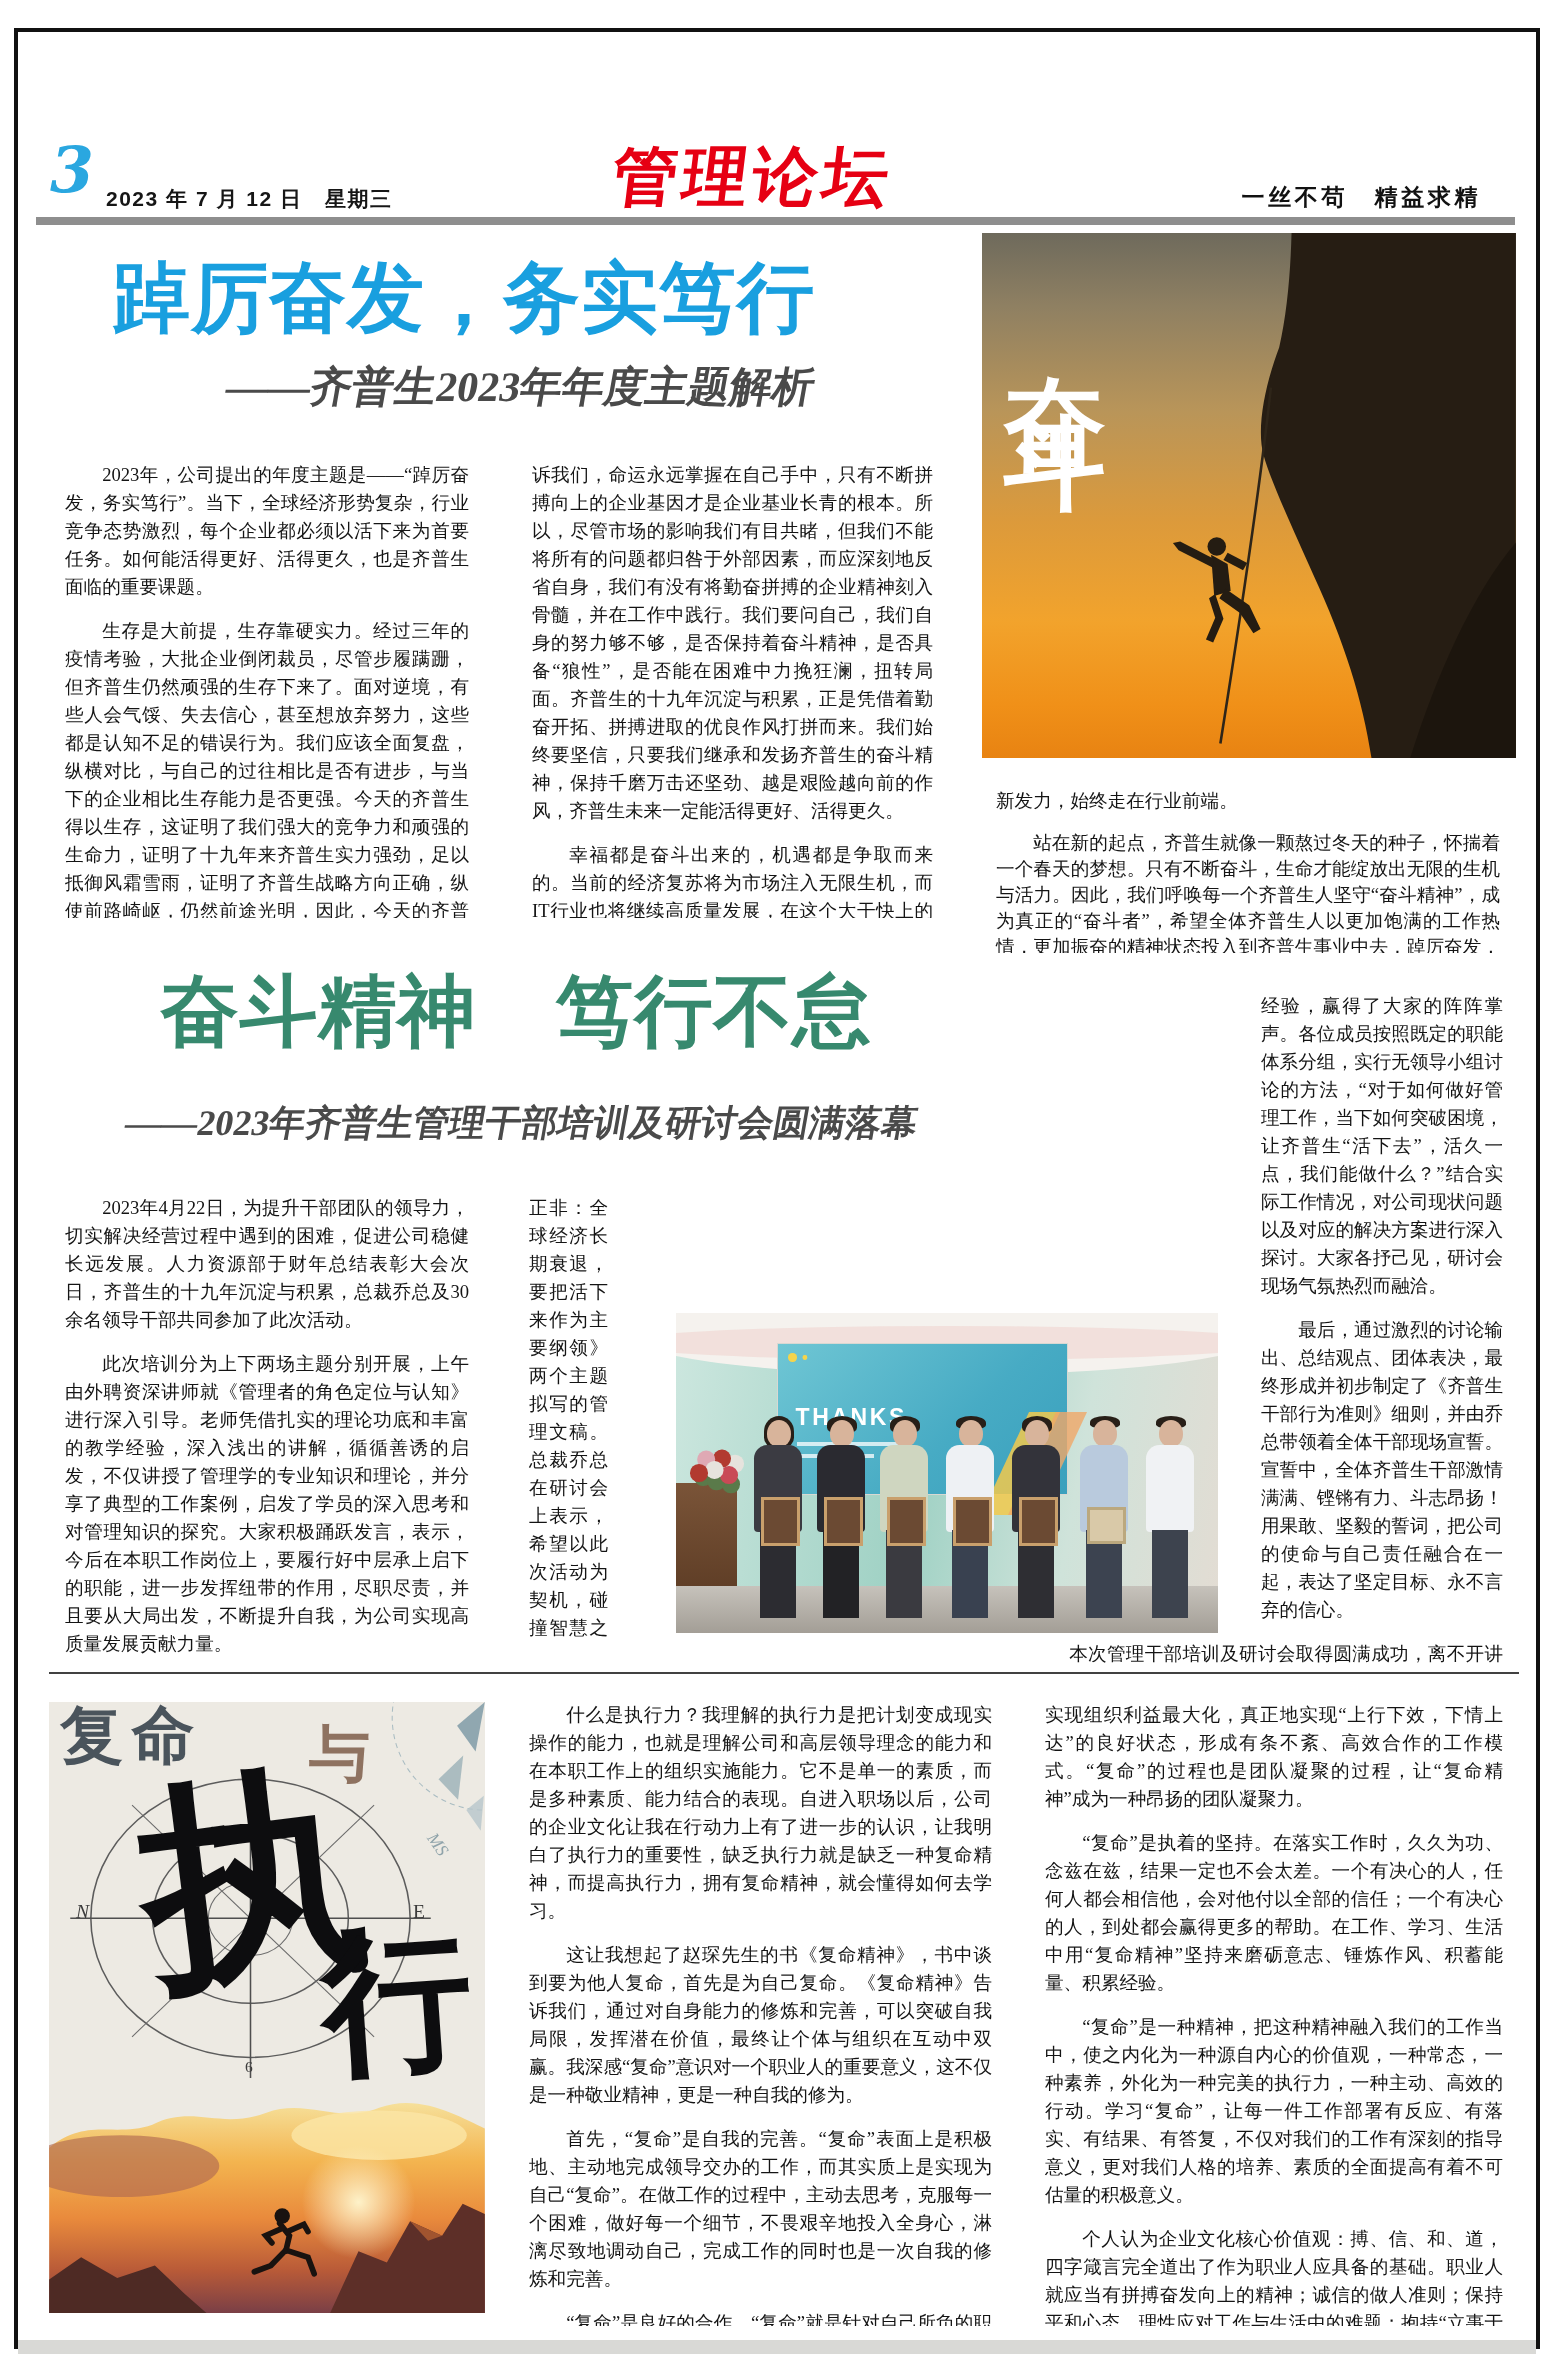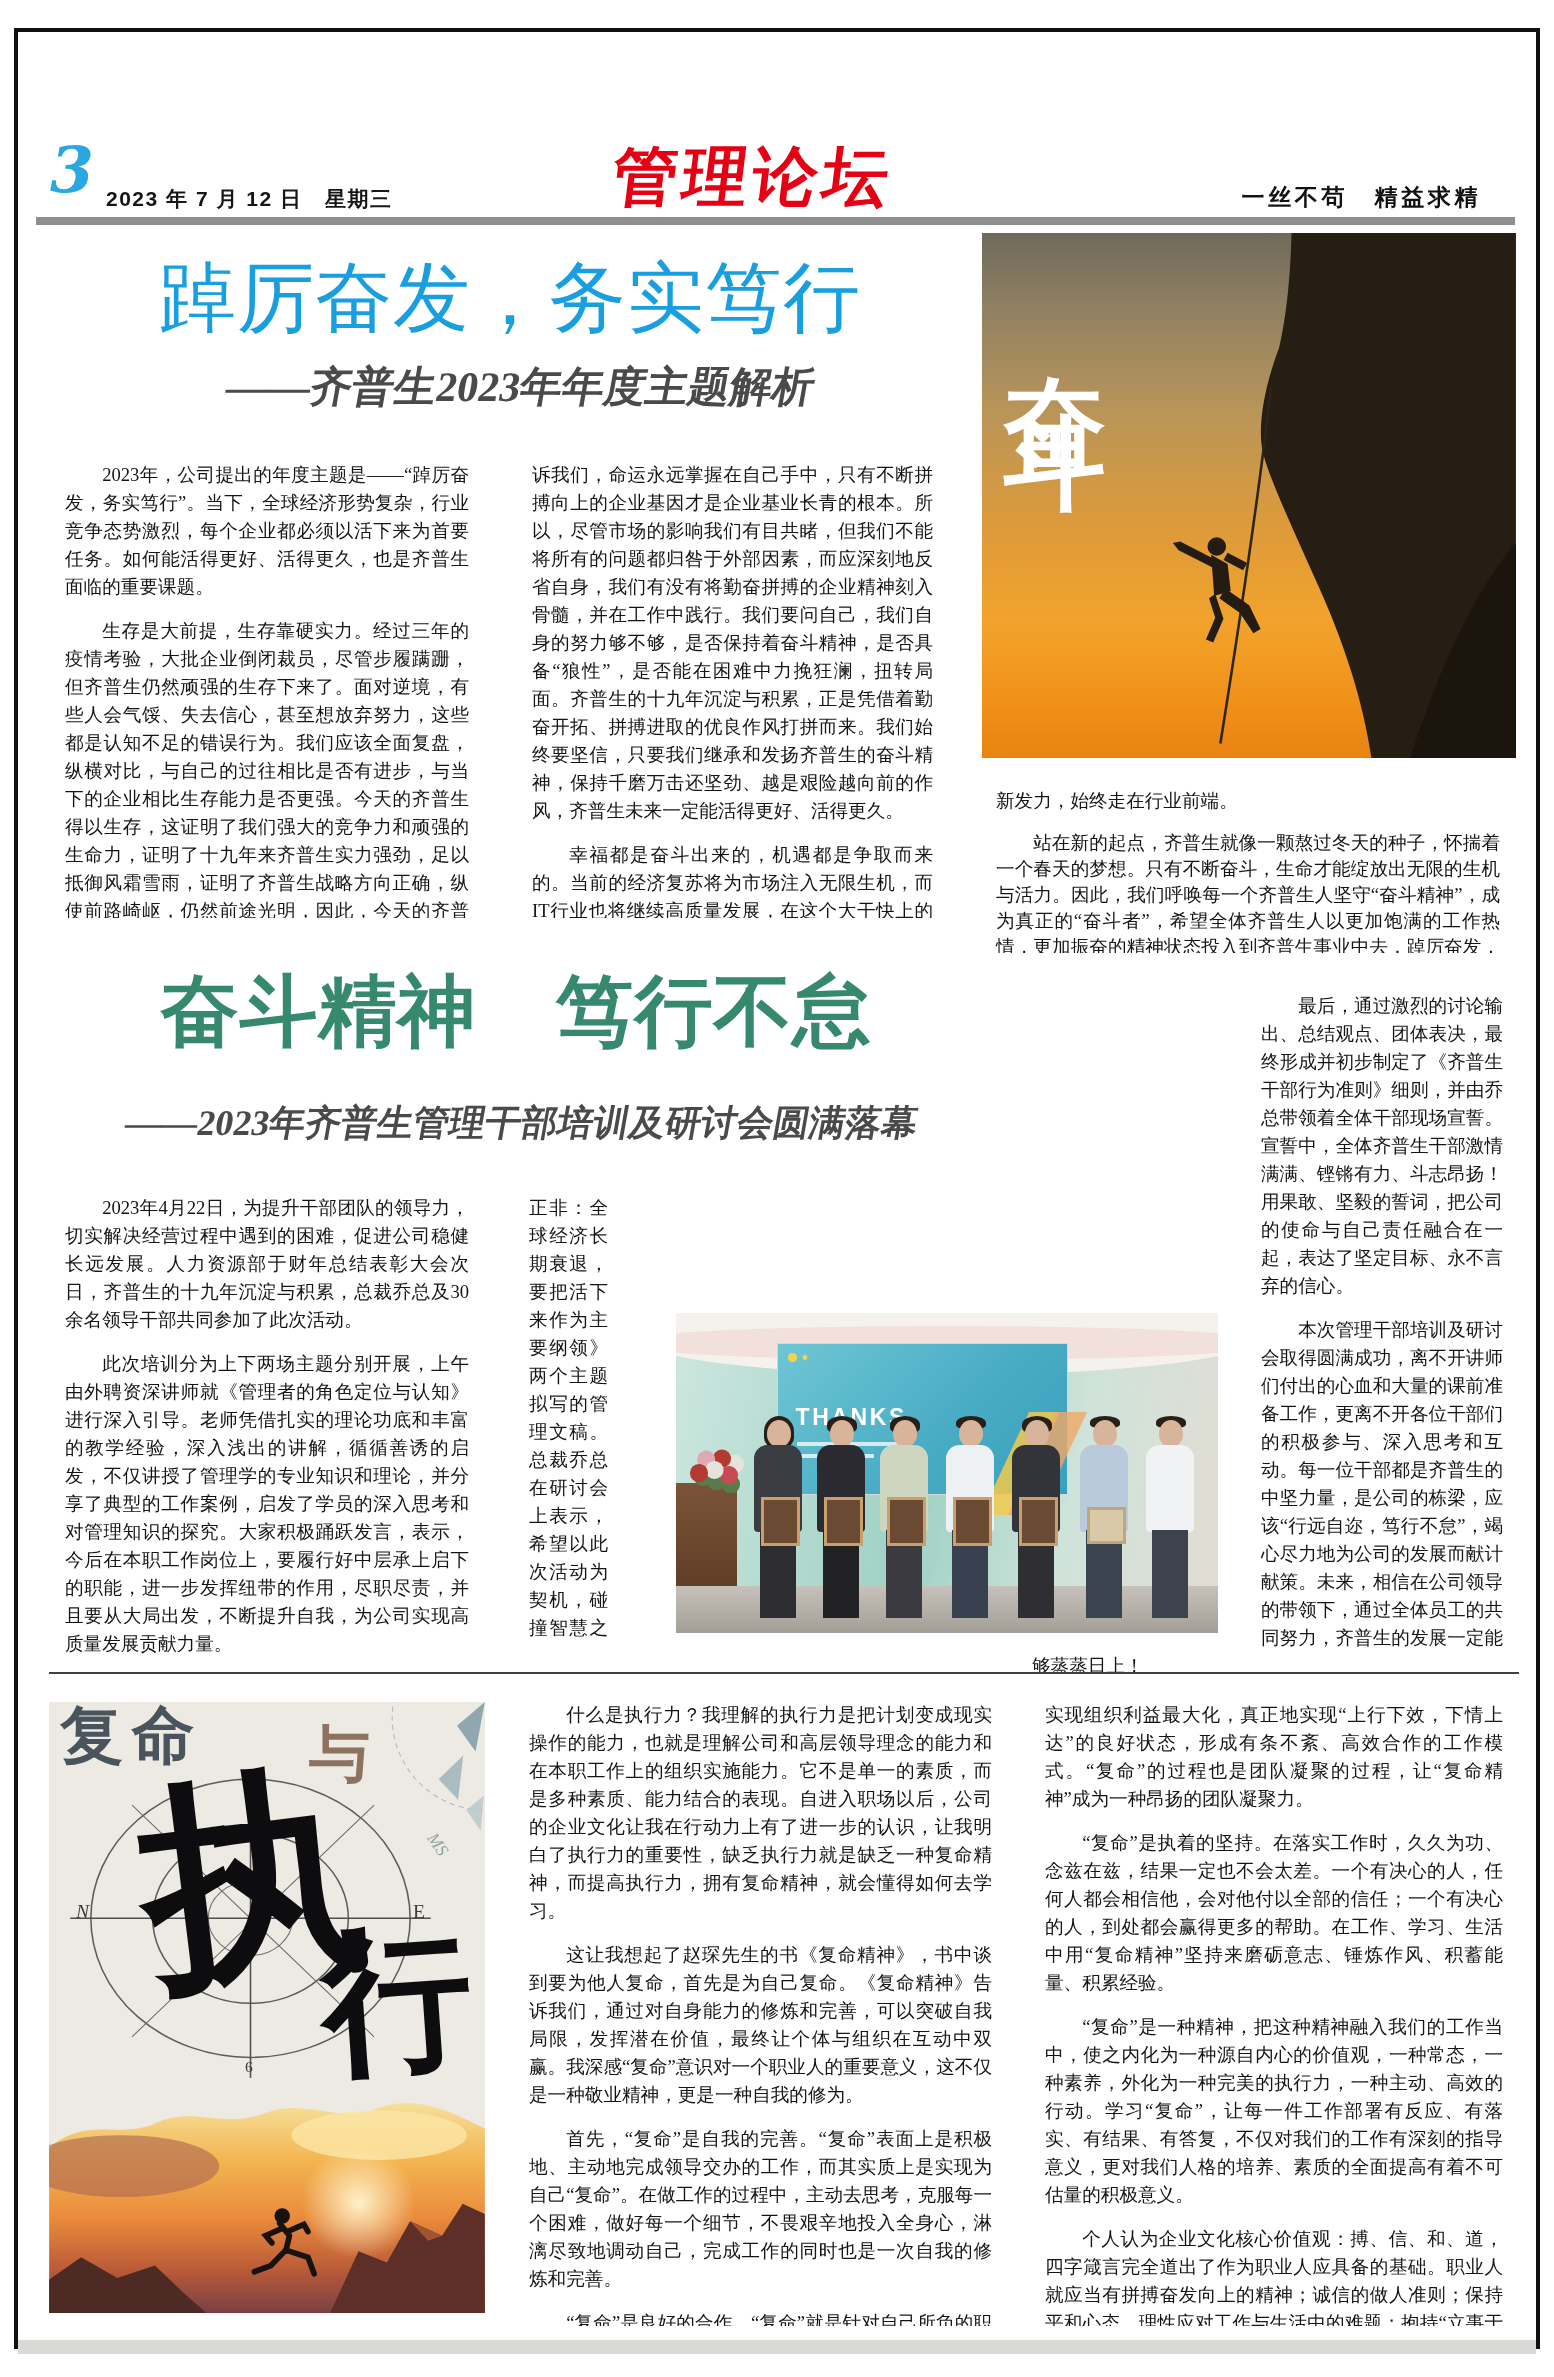--- a/index.html
+++ b/index.html
@@ -7,21 +7,21 @@
   .abs{position:absolute;}
   
   .frame{position:absolute;background:#111;}
   
   .pagenum{font-family:"DejaVu Serif",serif;font-style:italic;font-weight:900;font-size:63px;color:#2aa7e0;line-height:1;}
   .dateline{font-family:"Liberation Sans","DejaVu Sans",sans-serif;font-weight:700;font-size:21px;color:#161616;letter-spacing:1.5px;}
   .masthead{font-family:"Liberation Serif","DejaVu Serif",serif;font-weight:900;font-size:65px;color:#e60013;letter-spacing:5.2px;transform:skewX(-7deg);line-height:1;text-align:center;}
   .motto{font-family:"Liberation Sans","DejaVu Sans",sans-serif;font-weight:700;font-size:23px;color:#111;letter-spacing:3.6px;text-align:right;}
   .rule{position:absolute;background:#8e8e8e;}
   
-  .h1-blue{font-family:"Liberation Sans","DejaVu Sans",sans-serif;font-weight:400;font-size:77px;color:#199fdf;text-align:center;line-height:1.05;letter-spacing:1px;}
+  .h1-blue{font-family:"Liberation Sans","DejaVu Sans",sans-serif;font-weight:700;font-size:77px;color:#199fdf;line-height:1.05;letter-spacing:1px;}
   .h2-green{font-family:"Liberation Sans","DejaVu Sans",sans-serif;font-weight:900;font-size:78px;color:#37896e;text-align:center;line-height:1.05;letter-spacing:1px;}
   .sub{font-family:"Liberation Serif","DejaVu Serif",serif;font-weight:700;color:#4a4a4a;text-align:center;transform:skewX(-10deg);line-height:1.1;}
   
   .col{position:absolute;overflow:hidden;font-size:18.6px;line-height:28px;color:#141414;text-align:justify;text-justify:inter-ideograph;}
   .col p{margin:16px;text-indent:2em;}
   .col p.cont{text-indent:0;}
   .spacer-r{float:right;width:361px;height:340px;margin-top:124px;margin-left:26px;}
   .spacer-l{float:left;width:222px;height:325px;margin-top:338px;margin-right:23px;}
   
   .img1{position:absolute;overflow:hidden;background:linear-gradient(180deg,#6e6a5c 0%,#8f8062 14%,#b99559 34%,#dc9a3b 55%,#f2a32c 74%,#f09018 90%,#e88312 100%);}
@@ -112,20 +112,21 @@
   </div>
 
   <div class="col" style="left:513px;top:1178px;width:482px;height:464px;">
     <div class="spacer-r"></div>
     <p class="cont">正非：全球经济长期衰退，要把活下来作为主要纲领》两个主题拟写的管理文稿。总裁乔总在研讨会上表示，希望以此次活动为契机，碰撞智慧之光，去发现市场的机遇，去挖掘自身的潜力，去激活团队奋斗精神，让公司团队的精神风貌能够焕然一新，以提升公司的竞争力，干部团队的战斗力！</p>
 
   </div>
 
   <div class="col" style="left:1016px;top:976px;width:503px;height:696px;">
     <div class="spacer-l"></div>
+    <p class="cont">经验，赢得了大家的阵阵掌声。各位成员按照既定的职能体系分组，实行无领导小组讨论的方法，“对于如何做好管理工作，当下如何突破困境，让齐普生“活下去”，活久一点，我们能做什么？”结合实际工作情况，对公司现状问题以及对应的解决方案进行深入探讨。大家各抒己见，研讨会现场气氛热烈而融洽。</p>
     <p>最后，通过激烈的讨论输出、总结观点、团体表决，最终形成并初步制定了《齐普生干部行为准则》细则，并由乔总带领着全体干部现场宣誓。宣誓中，全体齐普生干部激情满满、铿锵有力、斗志昂扬！用果敢、坚毅的誓词，把公司的使命与自己责任融合在一起，表达了坚定目标、永不言弃的信心。</p>
     <p>本次管理干部培训及研讨会取得圆满成功，离不开讲师们付出的心血和大量的课前准备工作，更离不开各位干部们的积极参与、深入思考和互动。每一位干部都是齐普生的中坚力量，是公司的栋梁，应该“行远自迩，笃行不怠”，竭心尽力地为公司的发展而献计献策。未来，相信在公司领导的带领下，通过全体员工的共同努力，齐普生的发展一定能够蒸蒸日上！</p>
   </div>
 
   <div class="img2" style="left:676px;top:1313px;width:542px;height:320px;">
     <div class="p2ceiling"></div>
     <div class="p2band"></div>
     <div class="p2screen">
       <div class="p2logo"></div>
       <div class="p2thanks">THANKS</div>

